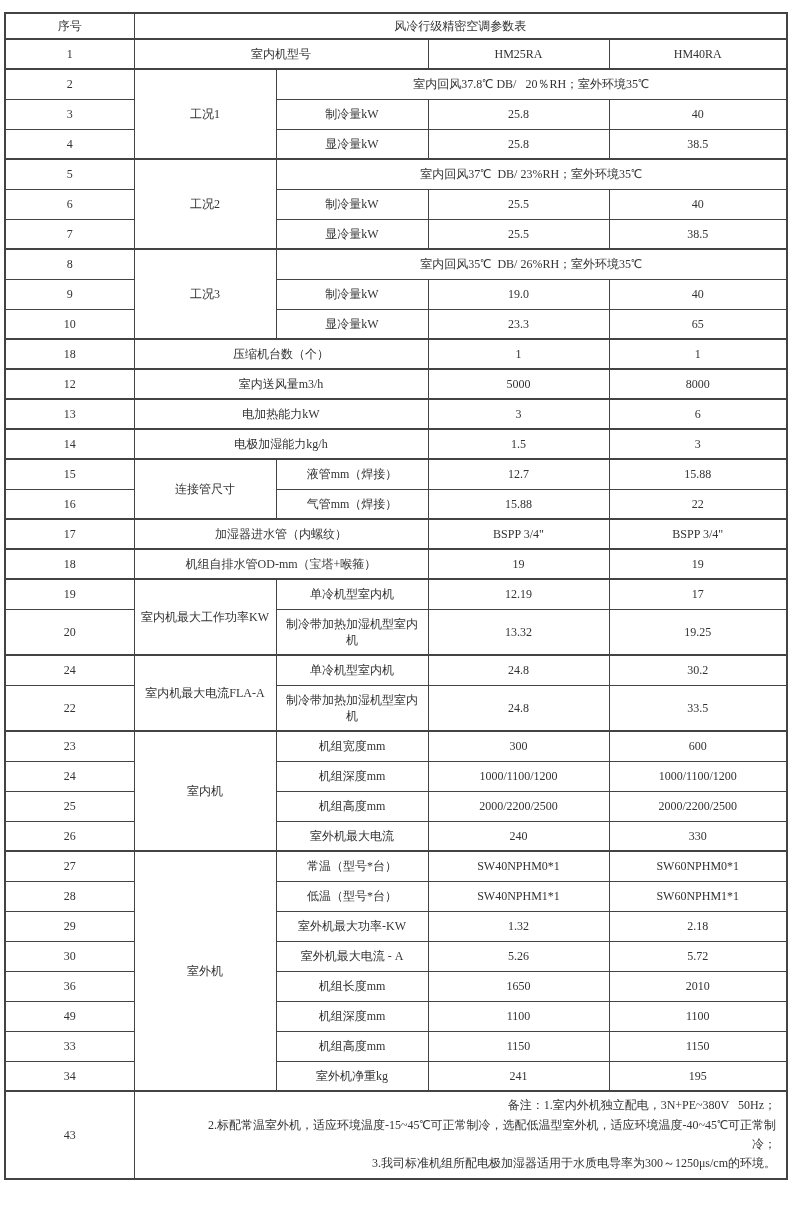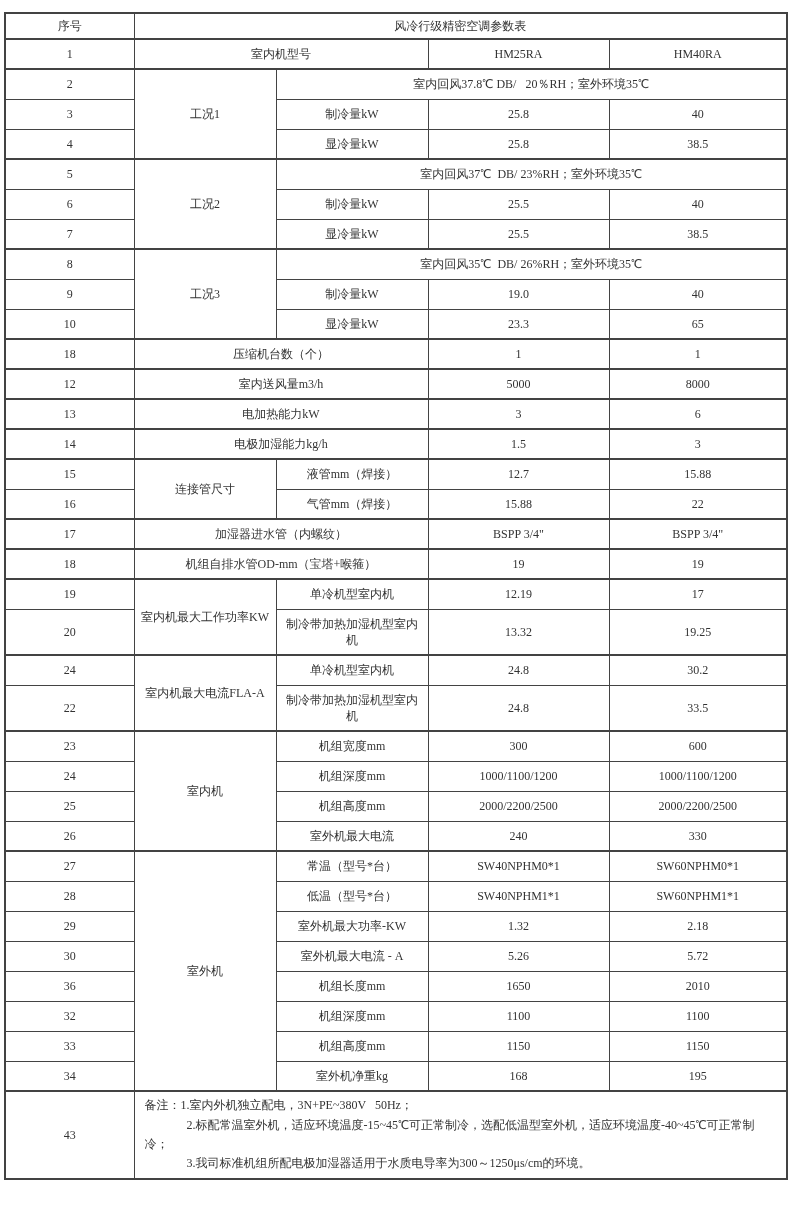--- a/index.html
+++ b/index.html
@@ -33,21 +33,21 @@
     vertical-align: middle;
     padding: 2px 6px;
     white-space: pre-wrap;
     word-break: break-word;
     line-height: 1.35;
   }
   table.spec tr.sec td {
     border-top-width: 2px;
   }
   table.spec td.remark {
-    text-align: left;
+    text-align: right;
     padding: 4px 10px 4px 10px;
     line-height: 1.62;
   }
   .rline {
     white-space: pre-wrap;
   }
   .rline.ind {
     text-indent: 3.5em;
   }
 </style>
@@ -250,35 +250,35 @@
           <td>5.26</td>
           <td>5.72</td>
         </tr>
         <tr>
           <td>36</td>
           <td>机组长度mm</td>
           <td>1650</td>
           <td>2010</td>
         </tr>
         <tr>
-          <td>32</td>
+          <td>49</td>
           <td>机组深度mm</td>
           <td>1100</td>
           <td>1100</td>
         </tr>
         <tr>
           <td>33</td>
           <td>机组高度mm</td>
           <td>1150</td>
           <td>1150</td>
         </tr>
         <tr>
           <td>34</td>
           <td>室外机净重kg</td>
-          <td>168</td>
+          <td>241</td>
           <td>195</td>
         </tr>
         <tr class="sec" style="height: 88px;">
           <td>43</td>
           <td colspan="4" class="remark"><div class="rline">备注：1.室内外机独立配电，3N+PE~380V   50Hz；</div><div class="rline ind">2.标配常温室外机，适应环境温度-15~45℃可正常制冷，选配低温型室外机，适应环境温度-40~45℃可正常制冷；</div><div class="rline ind">3.我司标准机组所配电极加湿器适用于水质电导率为300～1250μs/cm的环境。</div></td>
         </tr>
       </tbody>
   </table>
 </div>
 

